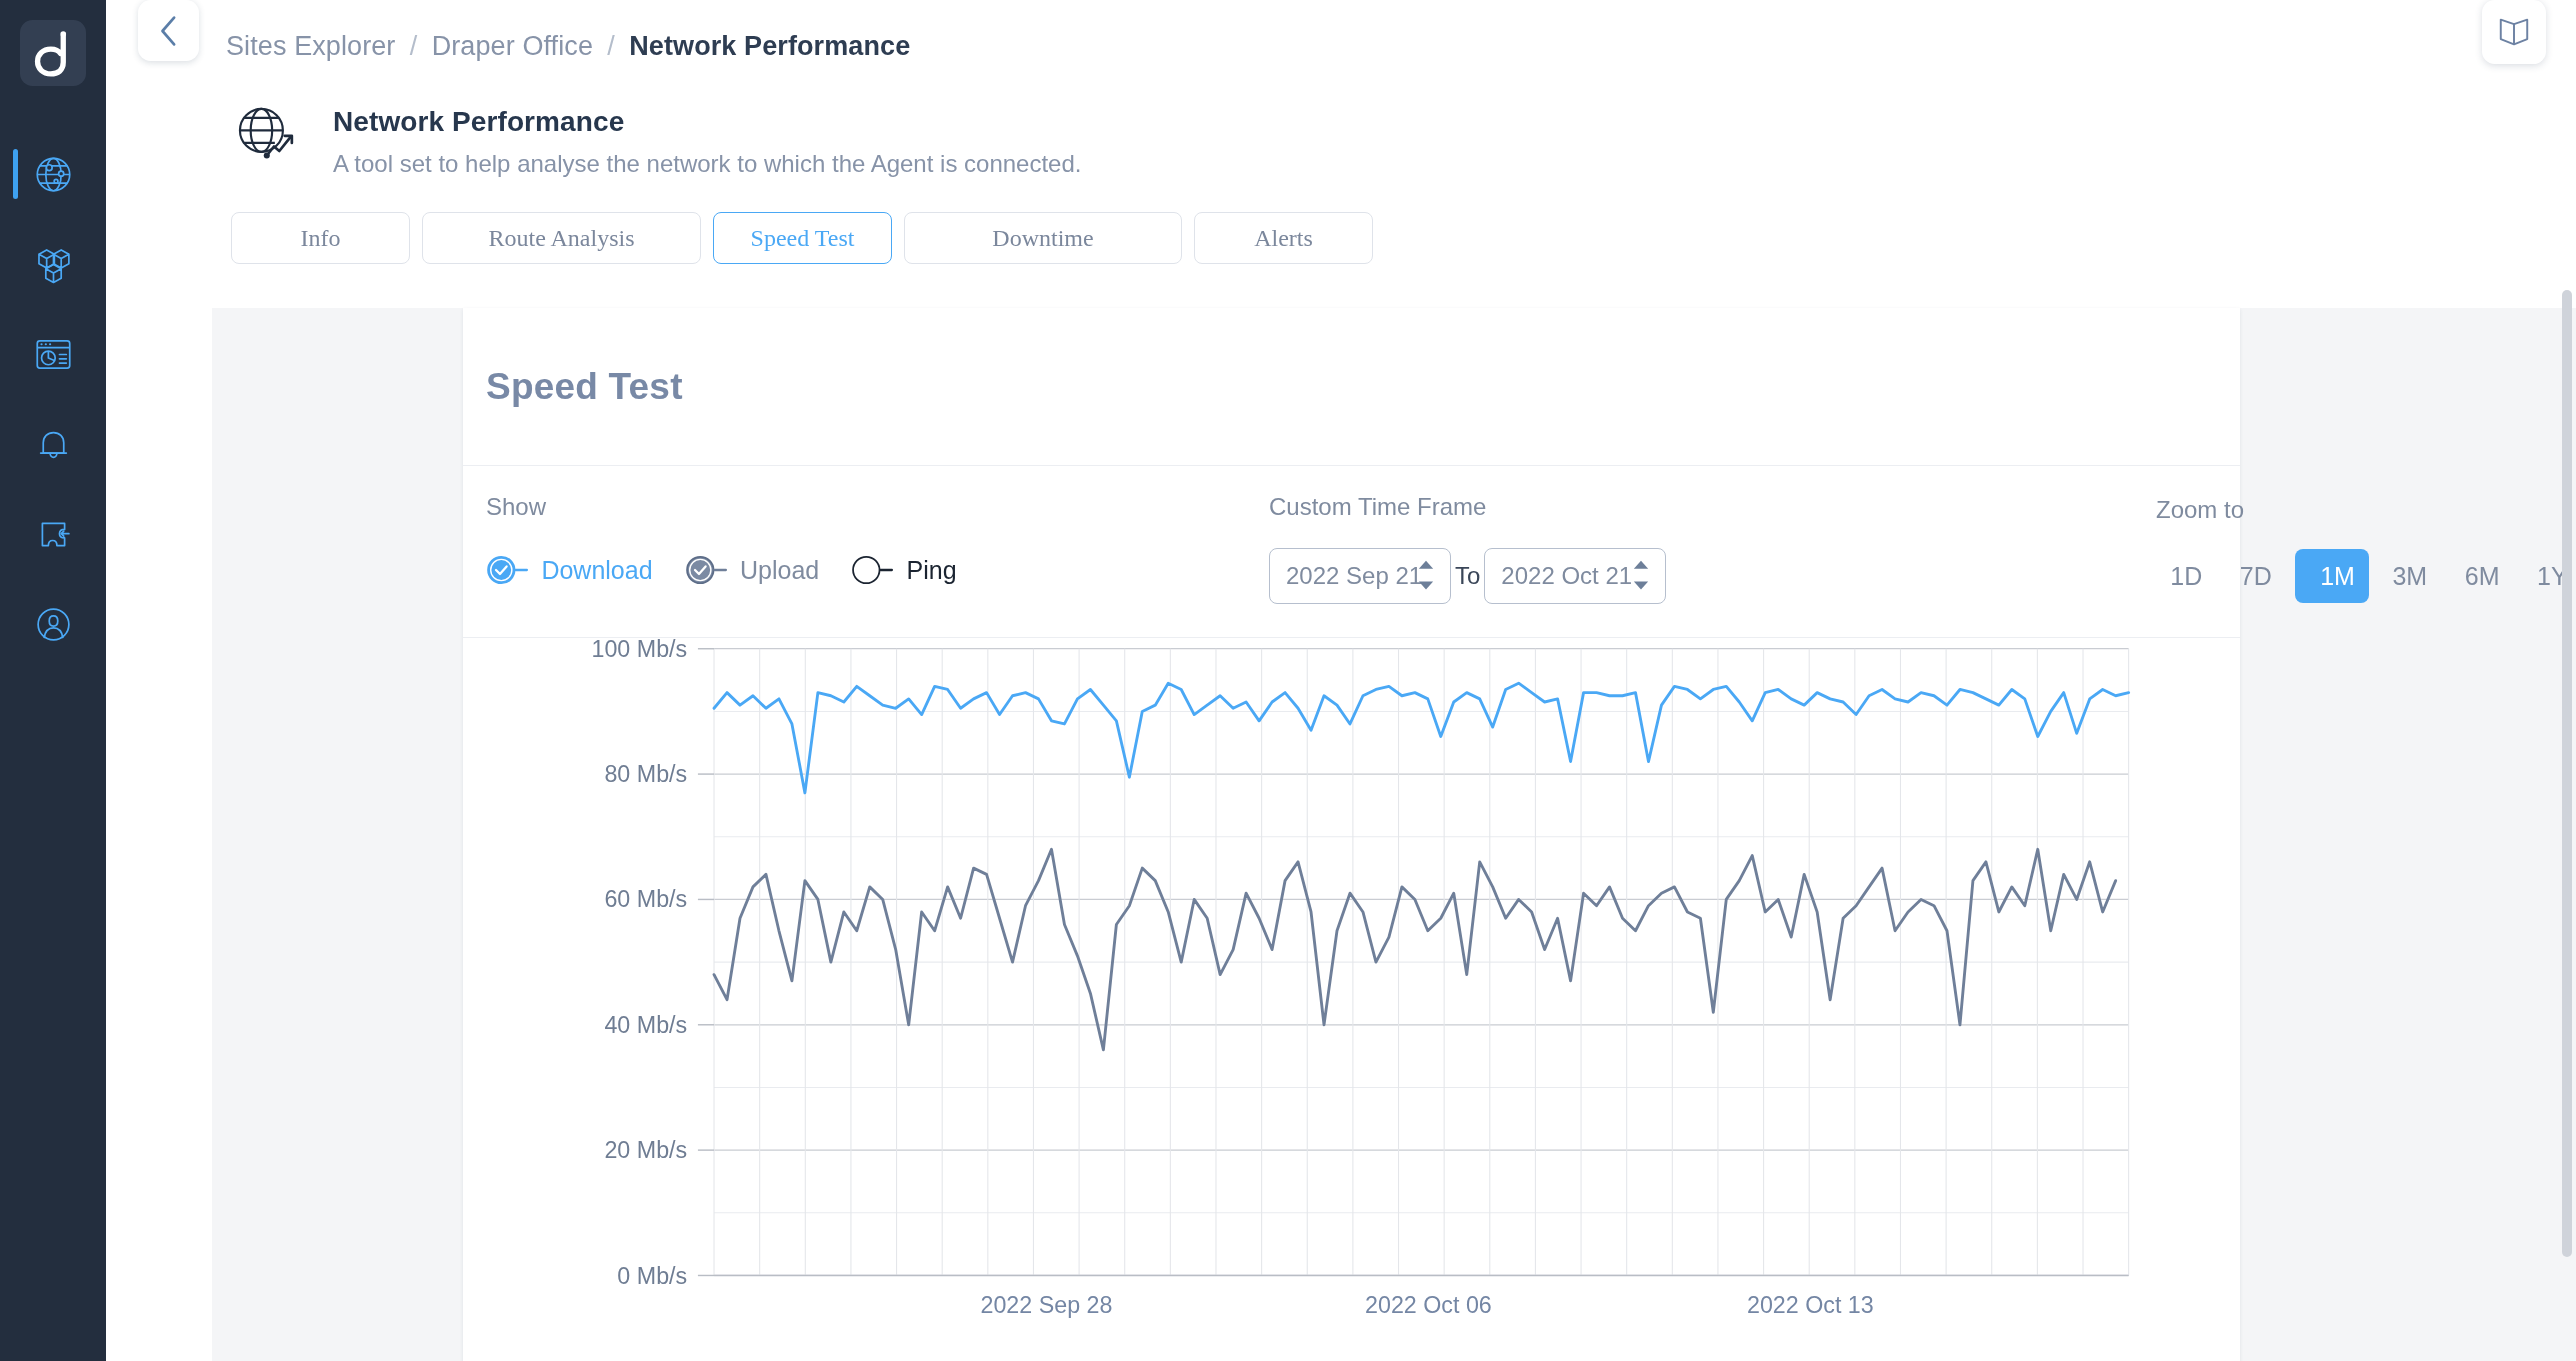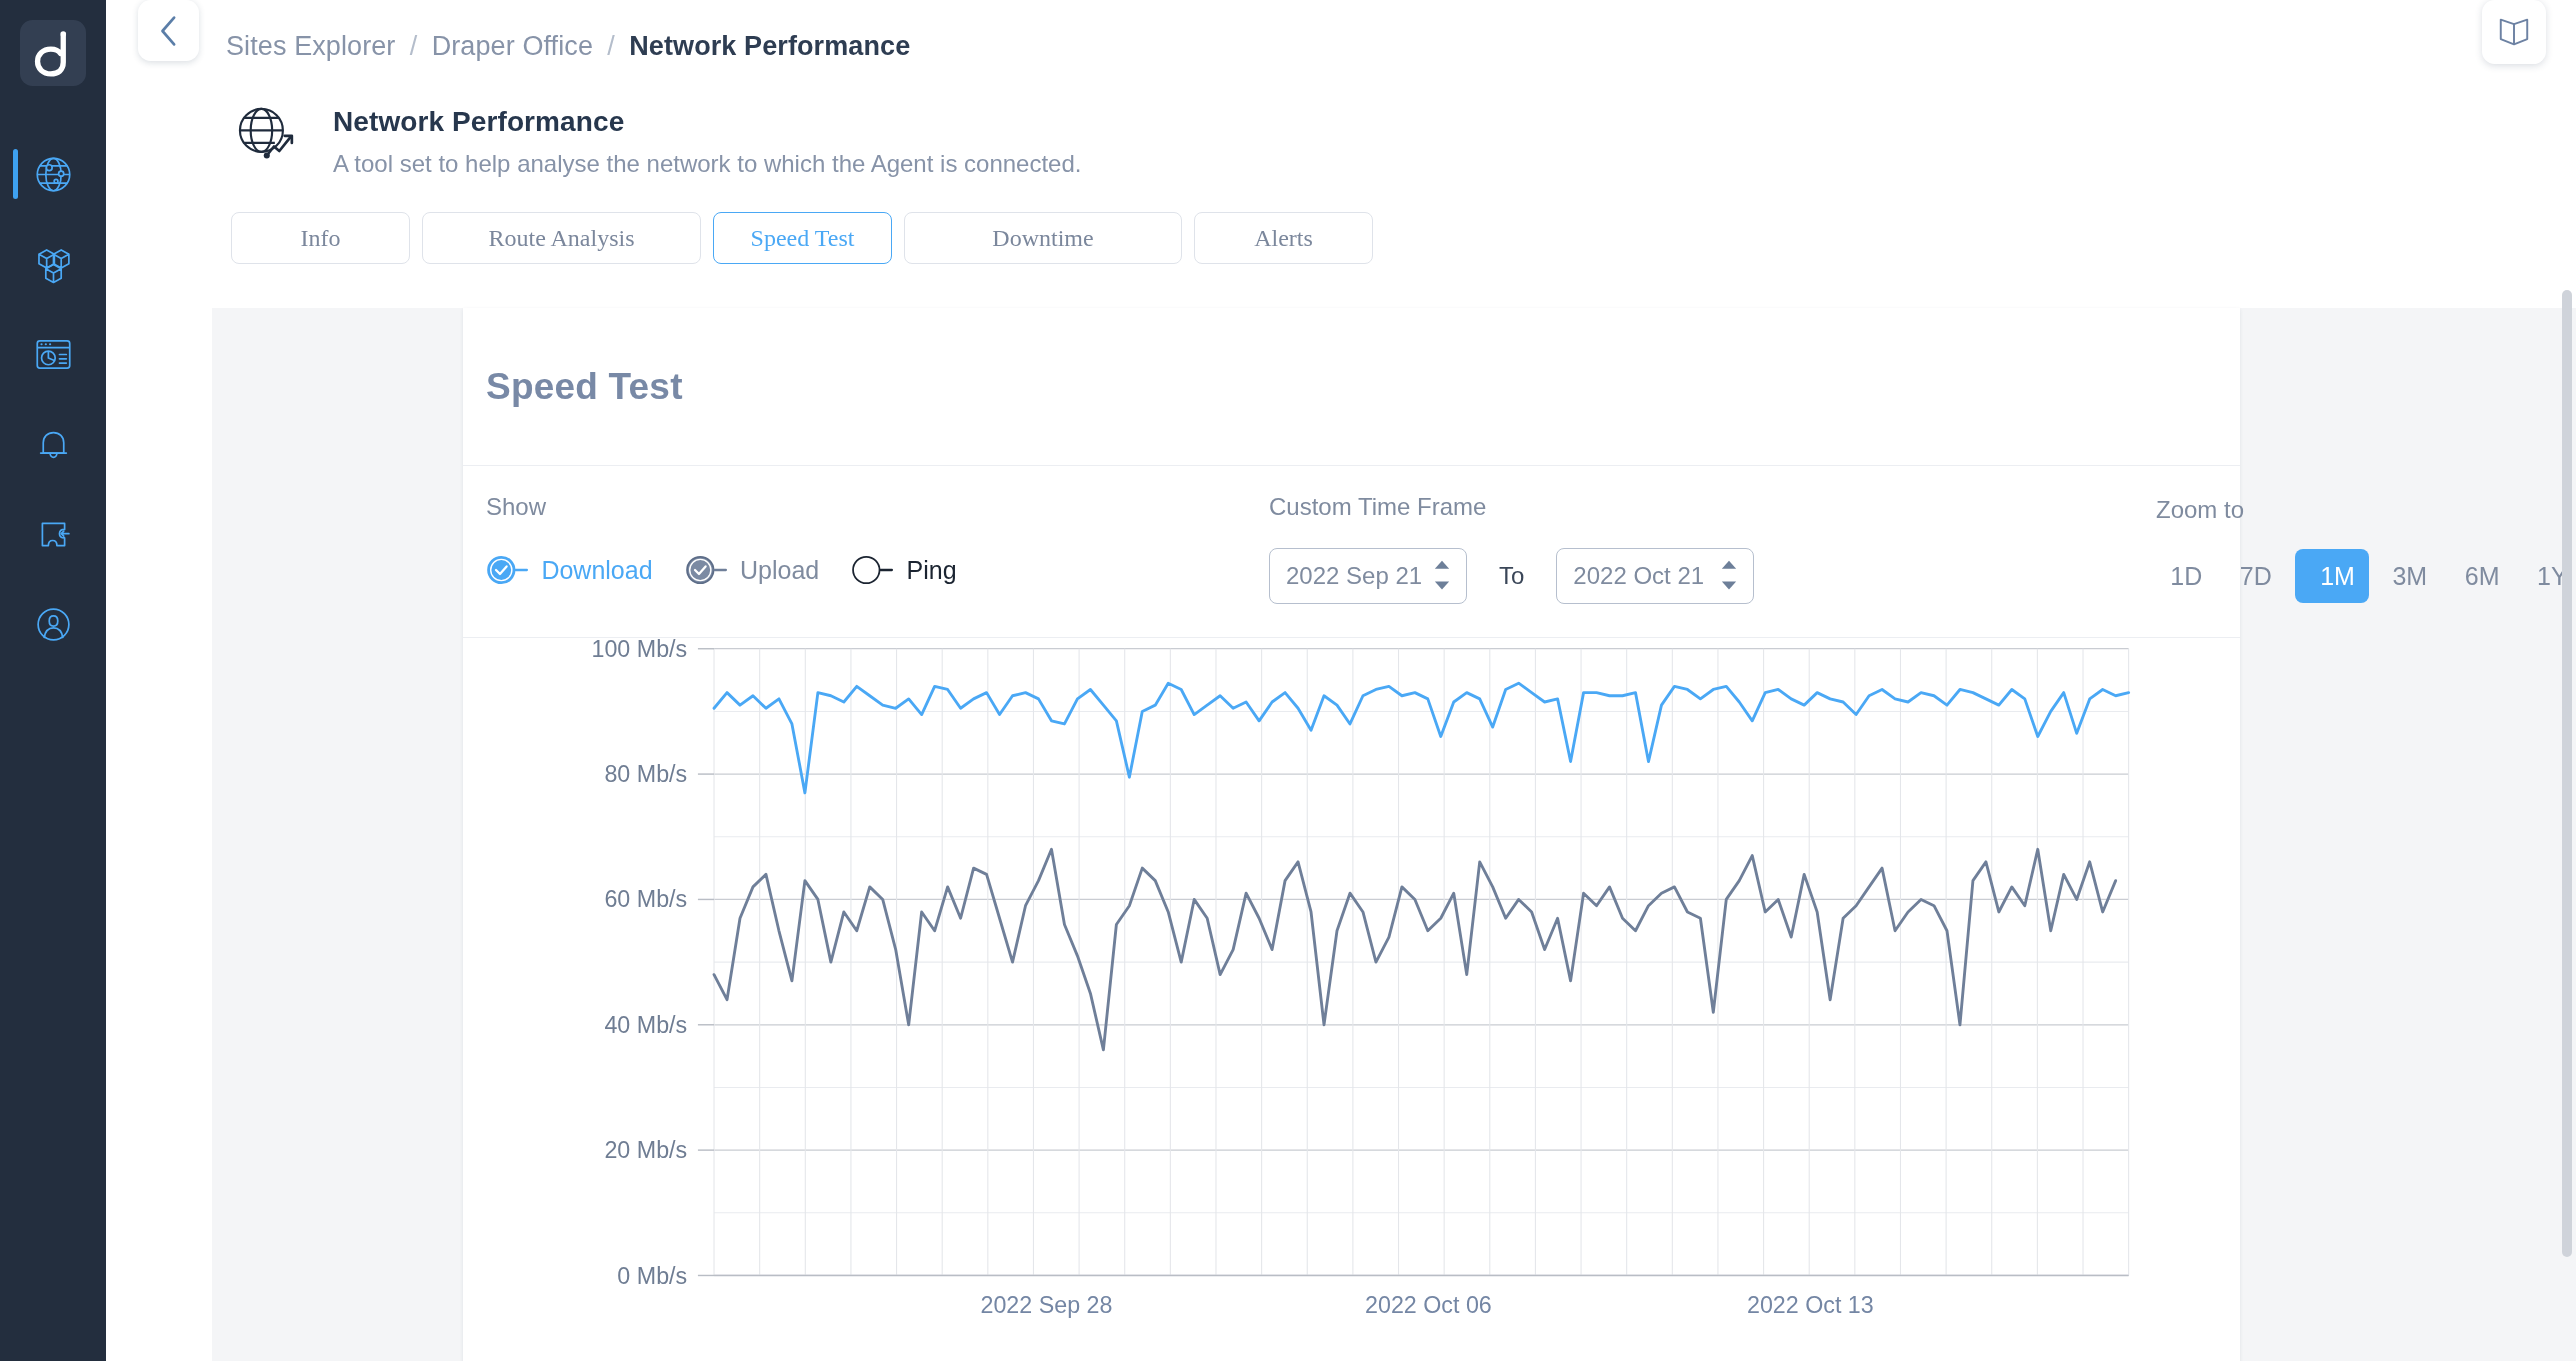--- a/index.html
+++ b/index.html
@@ -114,27 +114,27 @@
   .legend-item { display: flex; align-items: center; margin-right: 32px; cursor: pointer; }
   .legend-swatch { position: relative; width: 50px; height: 30px; }
   .legend-label { font-size: 25px; margin-left: 5.4px; }
   .legend-label.download { color: #4aa8f5; }
   .legend-label.upload { color: #7f8b9f; }
   .legend-label.ping { color: #1b2431; }
 
   .time-block { left: 806px; top: 27px; }
   .time-row { display: flex; align-items: center; margin-top: 27px; }
   .date-input {
-    width: 198px; height: 56px;
+    width: 182px; height: 56px;
     border: 1.4px solid #b6bfce; border-radius: 8px; background: #fff;
     display: flex; align-items: center; position: relative; cursor: text;
   }
   .date-text { font-size: 24px; color: #7f8b9f; padding-left: 16px; }
   .spinner { position: absolute; right: 14.3px; top: 9px; display:flex; flex-direction: column; gap: 5.4px; cursor: pointer; }
-  .to-word { font-size: 24px; color: #3a4658; margin: 0 32px; }
+  .to-word { font-size: 24px; color: #3a4658; margin: 0 4px; }
 
   .zoom-block { left: 1693px; top: 30px; }
   .zoom-row { display: flex; align-items: center; margin-top: 25px; gap: 9px; }
   .zoom-btn {
     height: 54px; padding: 0 14.3px; min-width: 56px;
     border-radius: 8px; border: none; background: transparent;
     font-size: 25px; color: #7f8b9f; font-family: inherit;
     display: flex; align-items: center; justify-content: center; cursor: pointer;
   }
   .zoom-btn.active { background: #4aa8f5; color: #fff; padding-left: 25px; }

